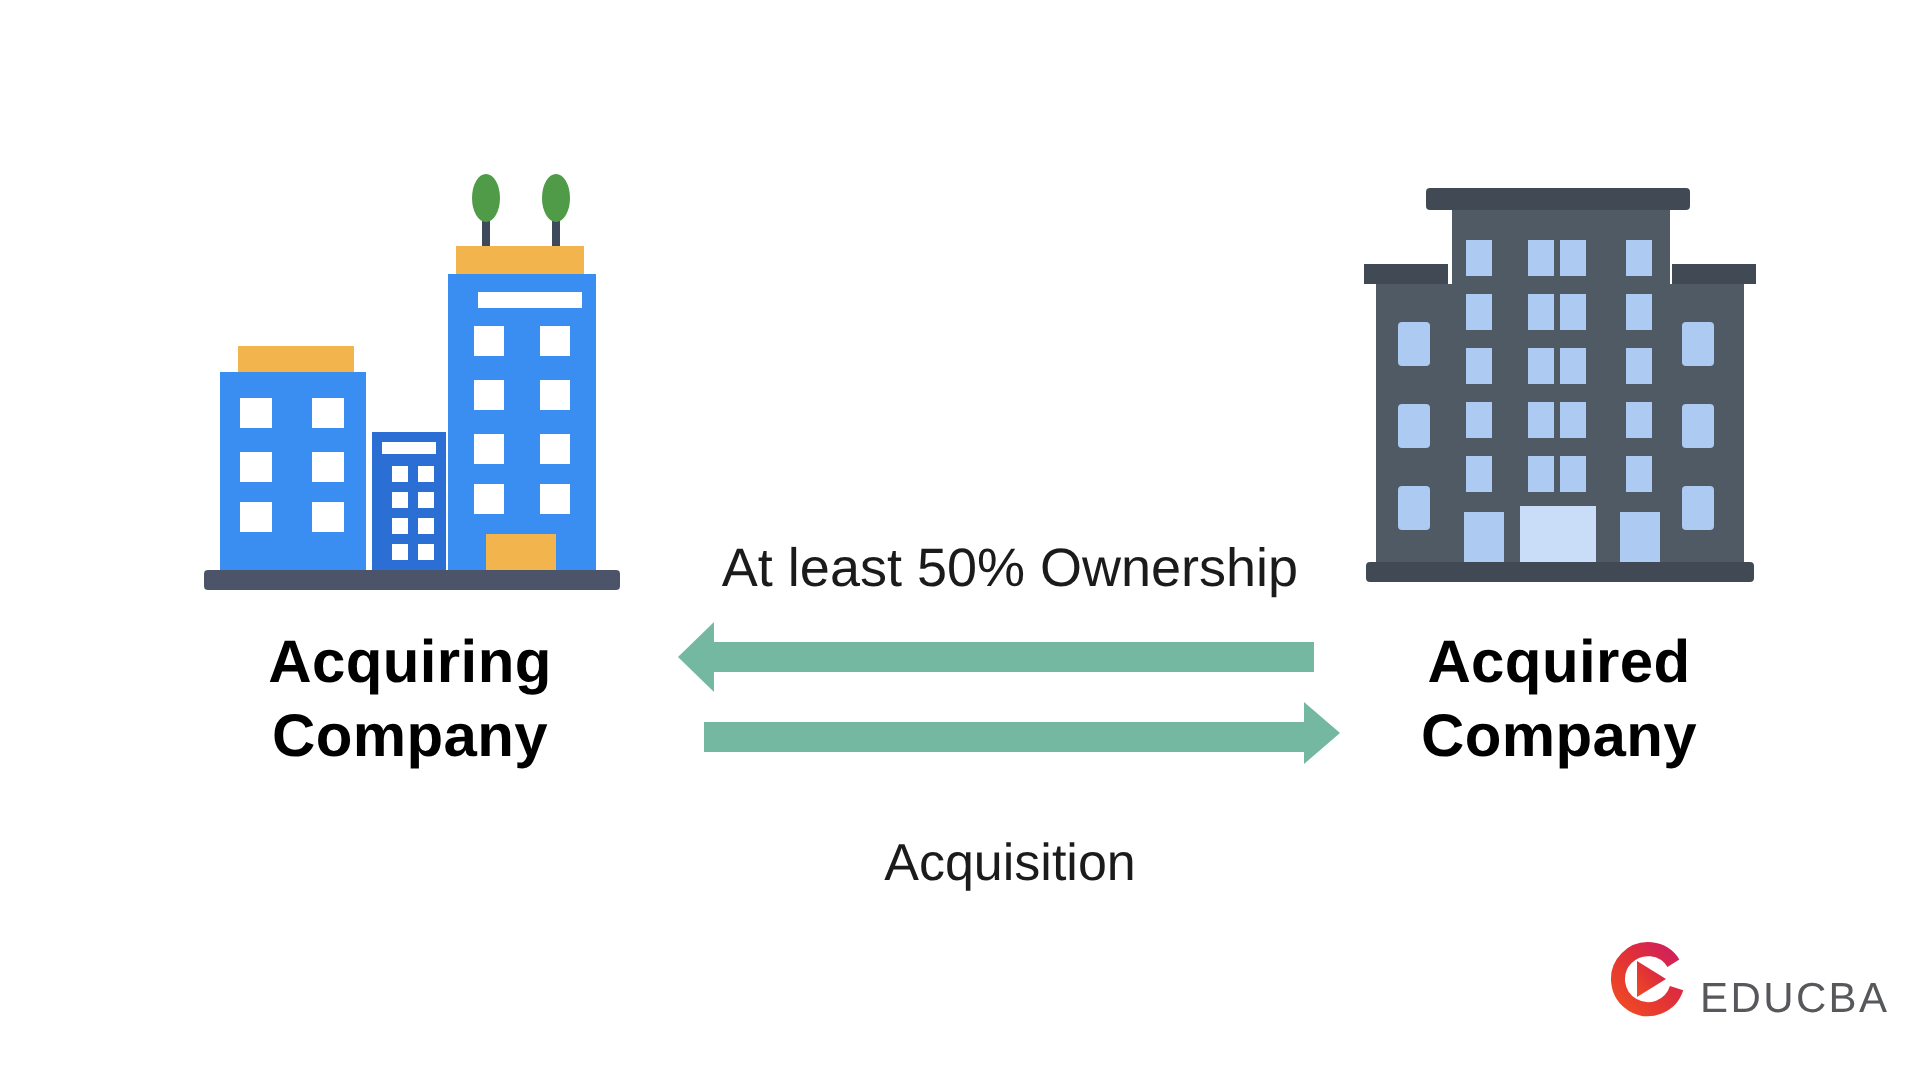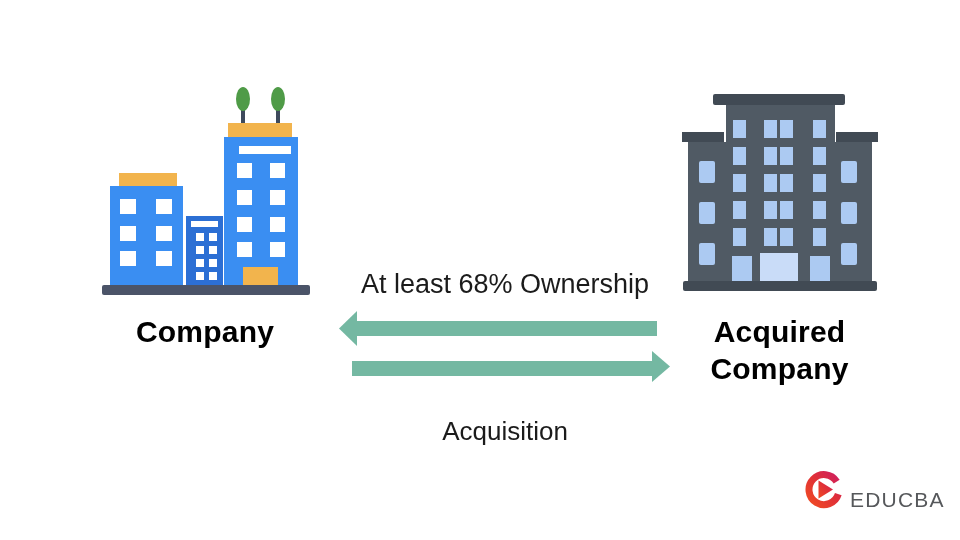--- a/index.html
+++ b/index.html
@@ -153,28 +153,29 @@
         <rect x="80" y="163" width="38" height="28" style="fill:var(--window-light)"></rect>
         <rect x="130" y="166" width="20" height="25" style="fill:var(--window-blue)"></rect>
       </g>
     </g>
     <g>
       <rect x="3" y="191" width="194" height="10" rx="2" style="fill:var(--gray-cap)"></rect>
     </g>
   </svg>
 
   <div class="entity-label acquiring">
+    <span class="line">Acquiring</span>
     <span class="line">Company</span>
   </div>
   <div class="entity-label acquired">
     <span class="line">Acquired</span>
     <span class="line">Company</span>
   </div>
 
-  <div class="arrow-label top">At least 68% Ownership</div>
+  <div class="arrow-label top">At least 50% Ownership</div>
   <div class="arrow-label bottom">Acquisition</div>
 
   <svg class="arrows-svg" viewBox="0 0 340 85">
     <g style="fill:var(--arrow)">
       <rect x="22" y="18" width="300" height="15"></rect>
       <polygon points="22,8 22,43 4,25.5"></polygon>
     </g>
     <g style="fill:var(--arrow)">
       <rect x="17" y="58" width="300" height="15"></rect>
       <polygon points="317,48 317,79 335,63.5"></polygon>

